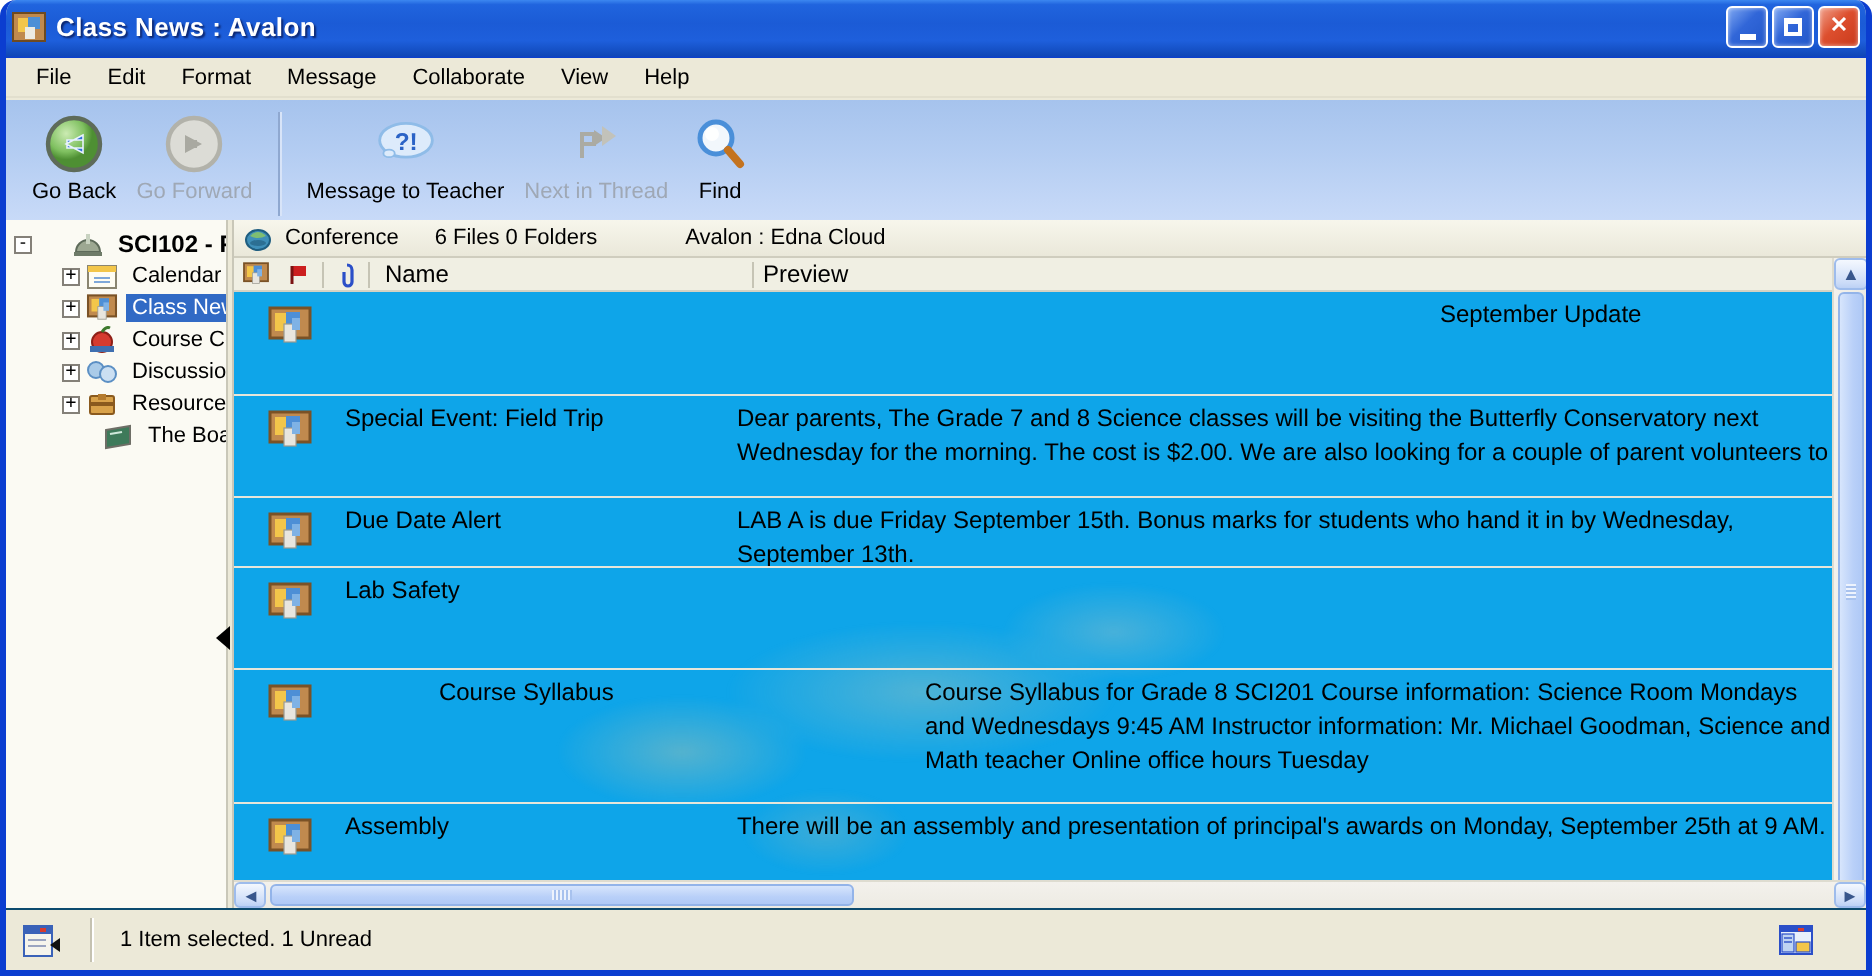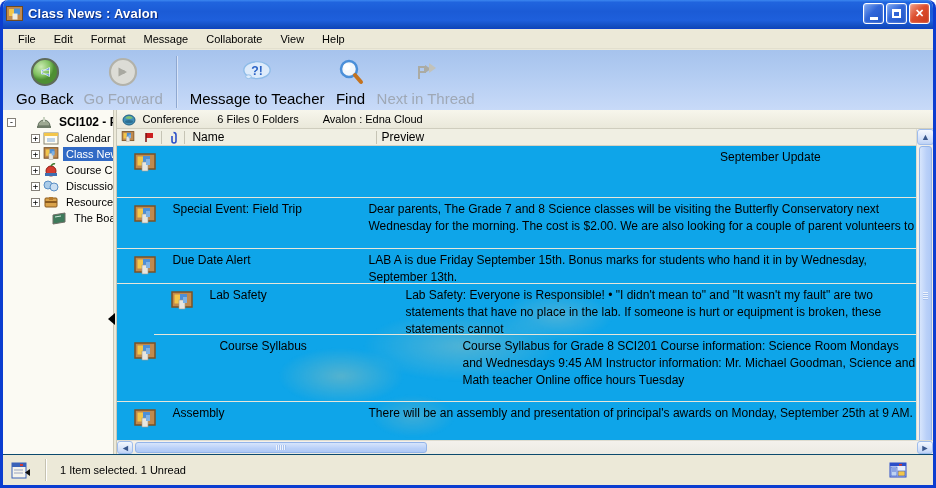--- a/index.html
+++ b/index.html
@@ -41,21 +41,21 @@
   }
   .menu-item { font-size:11px; color:#000; padding:3px 9px; }
   
   .toolbar {
     position:absolute; top:50px; left:0; right:0; height:60px;
     background:linear-gradient(180deg,#A6C3ED 0%, #B4CDF2 45%, #C8DAF8 100%);
     display:flex; align-items:flex-start; padding:4px 6px 0 8px;
   }
   .tb-btn { display:flex; flex-direction:column; align-items:center; padding:2px 5px; }
   .tb-icon { width:32px; height:32px; display:flex; align-items:center; justify-content:center; }
-  .tb-label { font-size:15px; color:#000; margin-top:2px; white-space:nowrap; }
+  .tb-label { font-size:11px; color:#000; margin-top:2px; white-space:nowrap; }
   .tb-btn.disabled .tb-label { color:#9FA8B5; }
   .tb-sep { width:1px; height:52px; background:#8FA8D0; margin:2px 8px 0 8px; box-shadow:1px 0 0 #D8E4F8; }
   
   .content { position:absolute; top:110px; left:0; right:0; height:344px; display:flex; }
   
   .treepanel {
     width:200px; background:#FBFAF3; border-right:1px solid #C9C7B8;
     padding-top:4px; position:relative; overflow:hidden;
   }
   .tree-row { display:flex; align-items:center; height:16px; margin-bottom:0; font-size:11px; color:#000; }
@@ -78,21 +78,21 @@
   }
   
   .listpanel { flex:1 1 auto; display:flex; flex-direction:column; background:#0ea5e9; position:relative; overflow:hidden; }
   .conf-bar {
     height:19px; background:linear-gradient(180deg,#F7F6EC,#EAE8DA);
     border-bottom:1px solid #CFCDBE; display:flex; align-items:center;
     font-size:11px; color:#000; padding-left:4px; gap:4px;
   }
   .conf-icon { width:17px; height:14px; }
   .conf-type { margin-right:14px; }
-  .conf-counts { margin-right:20px; }
+  .conf-counts { margin-right:40px; }
   .col-header {
     height:17px; background:#F0EFE3; border-bottom:1px solid #D4D2C3;
     display:flex; align-items:center; font-size:12px; color:#000;
   }
   .col-divider { width:1px; height:13px; background:#C6C4B5; }
   .colh-iconcell { width:22px; display:flex; align-items:center; justify-content:center; }
   .col-name { width:191px; padding-left:7px; }
   .col-preview { flex:1; padding-left:4px; }
   .rows { flex:1 1 auto; position:relative; overflow:hidden; padding-right:17px; }
   .watermark {
@@ -232,40 +232,40 @@
     <div class="tb-btn">
       <div class="tb-icon">
         <svg width="34" height="30" viewBox="0 0 34 30">
           <ellipse cx="17" cy="13" rx="14" ry="9" fill="#DDEBFB" stroke="#8FBCE8" stroke-width="1.5"></ellipse>
           <ellipse cx="8" cy="20" rx="3" ry="2" fill="#DDEBFB" stroke="#8FBCE8"></ellipse>
           <text x="11" y="18" font-size="13" font-weight="bold" fill="#2B63C6" font-family="Liberation Sans, sans-serif">?!</text>
         </svg>
       </div>
       <div class="tb-label">Message to Teacher</div>
     </div>
+    <div class="tb-btn disabled">
+      <div class="tb-icon">
+        <svg width="30" height="30" viewBox="0 0 30 30">
+          <path d="M8 22 V10 h6 v5 h-6" fill="none" stroke="#ABABA3" stroke-width="2"></path>
+          <path d="M14 8 l6 4 l-6 4 Z" fill="#ABABA3"></path>
+          <path d="M18 6 l7 5 l-7 5 Z" fill="#C2C2BA"></path>
+        </svg>
+      </div>
+      <div class="tb-label">Next in Thread</div>
+    </div>
     <div class="tb-btn">
       <div class="tb-icon">
         <svg width="30" height="30" viewBox="0 0 30 30">
           <circle cx="13" cy="12" r="8" fill="#F2F7FC" stroke="#4A8FD9" stroke-width="2.5"></circle>
           <circle cx="11" cy="10" r="3.5" fill="#FFFFFF" opacity="0.9"></circle>
           <line x1="19" y1="18" x2="25" y2="25" stroke="#C4731F" stroke-width="4" stroke-linecap="round"></line>
         </svg>
       </div>
       <div class="tb-label">Find</div>
     </div>
-    <div class="tb-btn disabled">
-      <div class="tb-icon">
-        <svg width="30" height="30" viewBox="0 0 30 30">
-          <path d="M8 22 V10 h6 v5 h-6" fill="none" stroke="#ABABA3" stroke-width="2"></path>
-          <path d="M14 8 l6 4 l-6 4 Z" fill="#ABABA3"></path>
-          <path d="M18 6 l7 5 l-7 5 Z" fill="#C2C2BA"></path>
-        </svg>
-      </div>
-      <div class="tb-label">Next in Thread</div>
-    </div>
   </div>
 
   <div class="content">
 
     <div class="treepanel">
       <div class="tree-row" style="padding-left:4px;">
         <div class="expander">-</div>
         <div class="t-icon" style="margin-left:20px;">
           <svg width="16" height="14" viewBox="0 0 16 14">
             <path d="M2 11 a6 6 0 0 1 12 0 Z" fill="#9DA892" stroke="#5E6B5A"></path>
@@ -404,28 +404,27 @@
         </div>
         <div class="row" style="height:35px;">
           <div class="row-iconcell">
               <svg viewBox="0 0 22 20">
                 <use href="#icon-board"></use>
               </svg>
             </div>
           <div class="row-name">Due Date Alert</div>
           <div class="row-preview">LAB A is due Friday September 15th. Bonus marks for students who hand it in by Wednesday, September 13th.</div>
         </div>
-        <div class="row" style="height:51px;margin-left:37px;">
+        <div class="row" style="height:51px;">
           <div class="row-iconcell">
               <svg viewBox="0 0 22 20">
                 <use href="#icon-board"></use>
               </svg>
             </div>
           <div class="row-name">Lab Safety</div>
-          <div class="row-preview">Lab Safety: Everyone is Responsible!  • "I didn't mean to" and "It wasn't my fault" are two statements that have no place in the lab. If someone is hurt or equipment is broken, these statements cannot</div>
         </div>
         <div class="row" style="height:67px;gap:47px;">
           <div class="row-iconcell">
               <svg viewBox="0 0 22 20">
                 <use href="#icon-board"></use>
               </svg>
             </div>
           <div class="row-name">Course Syllabus</div>
           <div class="row-preview">Course Syllabus for Grade 8 SCI201  Course information:  Science Room Mondays and Wednesdays 9:45 AM  Instructor information: Mr. Michael Goodman, Science and Math teacher Online office hours Tuesday</div>
         </div>

